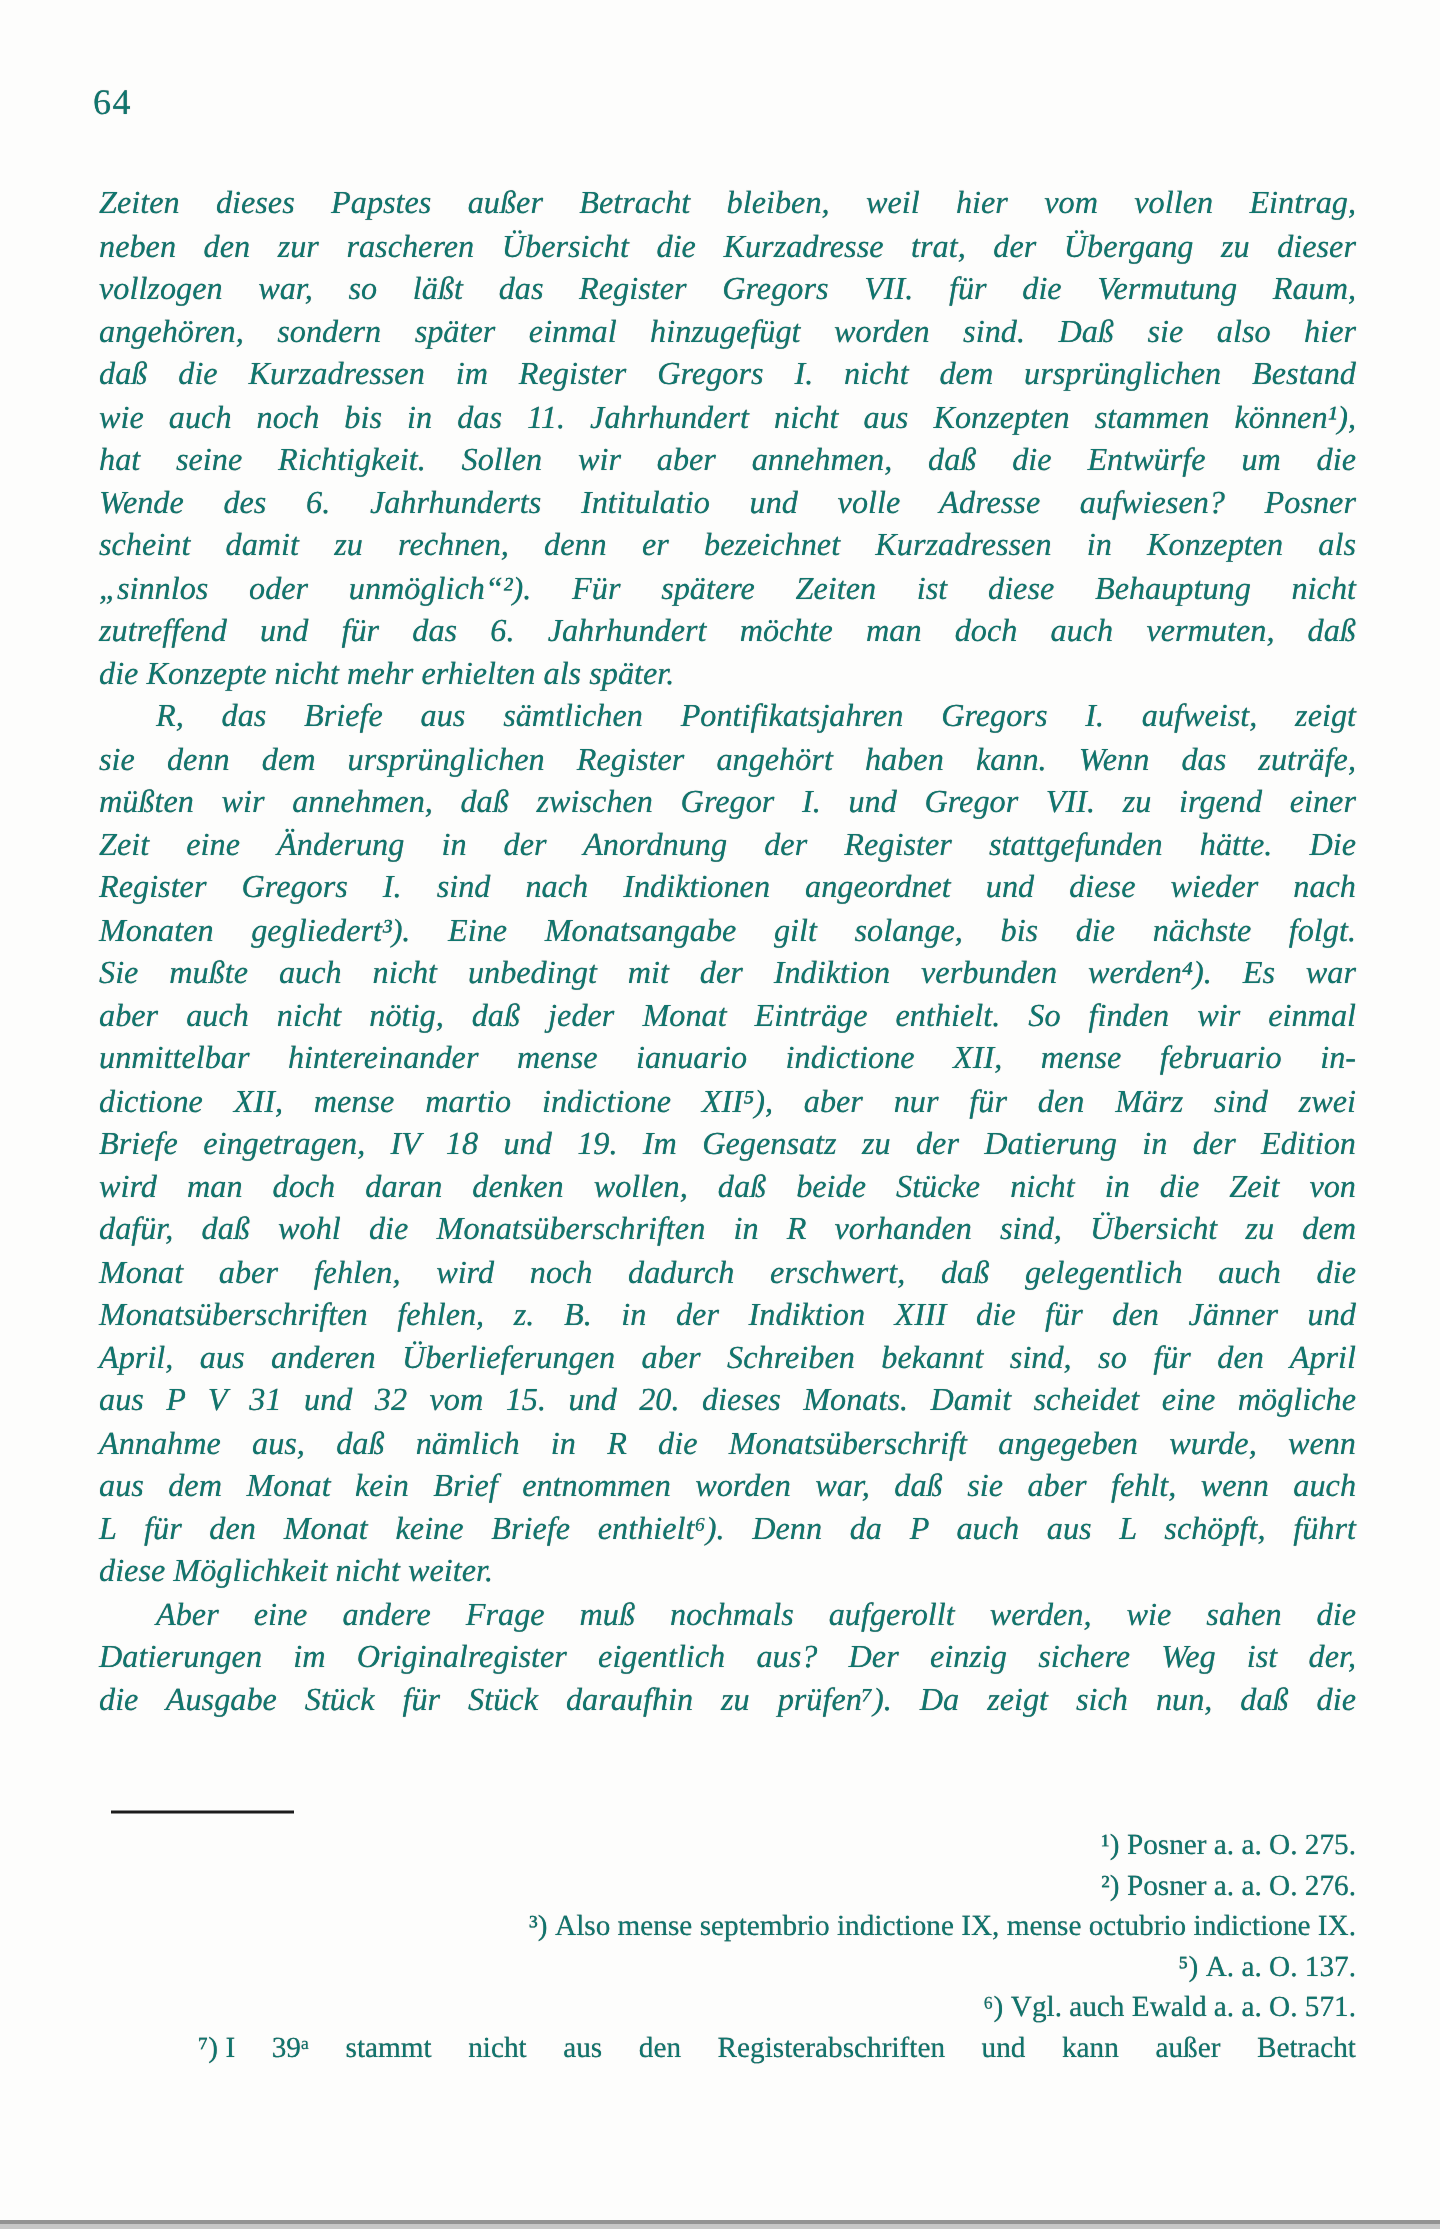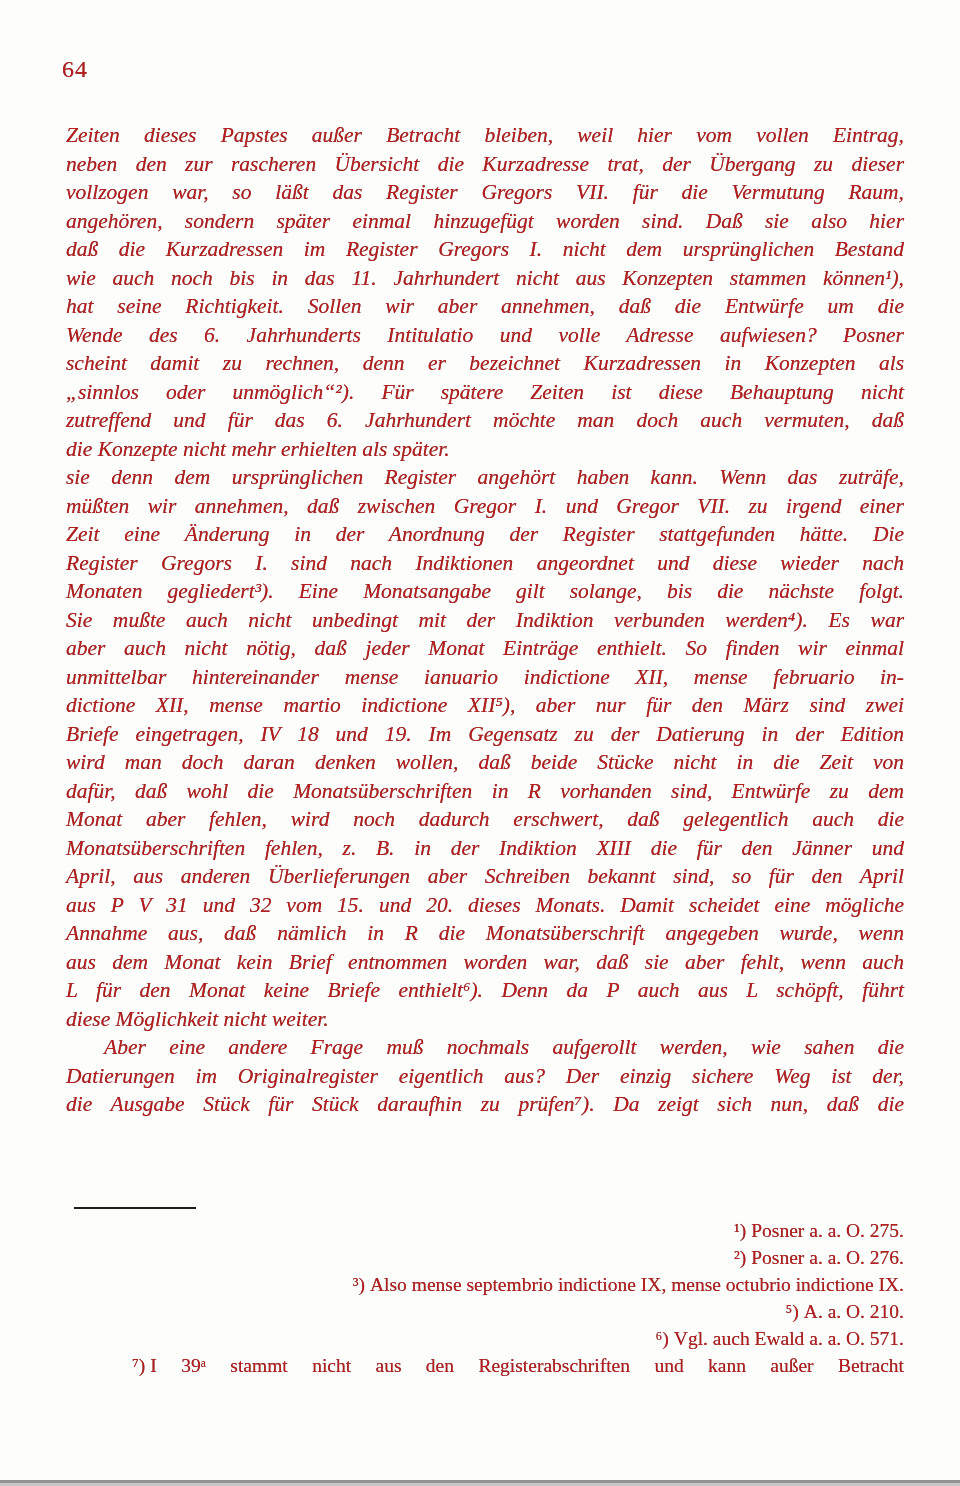--- a/index.html
+++ b/index.html
@@ -7,21 +7,21 @@
     padding: 0;
     background: #e8e8e8;
   }
   .page {
     position: relative;
     width: 960px;
     height: 1486px;
     background: #fdfdfc;
     overflow: hidden;
     font-family: "Liberation Serif", "DejaVu Serif", serif;
-    color: #b91c1c;
+    color: #0f766e;
     text-shadow: 0 0 0.5px rgba(10,10,10,0.6);
   }
   .page-number {
     position: absolute;
     left: 62px;
     top: 56px;
     font-size: 24px;
     letter-spacing: 1px;
   }
   .body-text {
@@ -94,32 +94,33 @@
         <div class="line">daß die Kurzadressen im Register Gregors I. nicht dem ursprünglichen Bestand</div>
         <div class="line">wie auch noch bis in das 11. Jahrhundert nicht aus Konzepten stammen können¹),</div>
         <div class="line">hat seine Richtigkeit. Sollen wir aber annehmen, daß die Entwürfe um die</div>
         <div class="line">Wende des 6. Jahrhunderts Intitulatio und volle Adresse aufwiesen? Posner</div>
         <div class="line">scheint damit zu rechnen, denn er bezeichnet Kurzadressen in Konzepten als</div>
         <div class="line">„sinnlos oder unmöglich“²). Für spätere Zeiten ist diese Behauptung nicht</div>
         <div class="line">zutreffend und für das 6. Jahrhundert möchte man doch auch vermuten, daß</div>
         <div class="line last">die Konzepte nicht mehr erhielten als später.</div>
       </div>
       <div class="paragraph">
+        <div class="line indent">R, das Briefe aus sämtlichen Pontifikatsjahren Gregors I. aufweist, zeigt</div>
         <div class="line">sie denn dem ursprünglichen Register angehört haben kann. Wenn das zuträfe,</div>
         <div class="line">müßten wir annehmen, daß zwischen Gregor I. und Gregor VII. zu irgend einer</div>
         <div class="line">Zeit eine Änderung in der Anordnung der Register stattgefunden hätte. Die</div>
         <div class="line">Register Gregors I. sind nach Indiktionen angeordnet und diese wieder nach</div>
         <div class="line">Monaten gegliedert³). Eine Monatsangabe gilt solange, bis die nächste folgt.</div>
         <div class="line">Sie mußte auch nicht unbedingt mit der Indiktion verbunden werden⁴). Es war</div>
         <div class="line">aber auch nicht nötig, daß jeder Monat Einträge enthielt. So finden wir einmal</div>
         <div class="line">unmittelbar hintereinander mense ianuario indictione XII, mense februario in-</div>
         <div class="line">dictione XII, mense martio indictione XII⁵), aber nur für den März sind zwei</div>
         <div class="line">Briefe eingetragen, IV 18 und 19. Im Gegensatz zu der Datierung in der Edition</div>
         <div class="line">wird man doch daran denken wollen, daß beide Stücke nicht in die Zeit von</div>
-        <div class="line">dafür, daß wohl die Monatsüberschriften in R vorhanden sind, Entwürfe zu dem</div>
+        <div class="line">dafür, daß wohl die Monatsüberschriften in R vorhanden sind, Übersicht zu dem</div>
         <div class="line">Monat aber fehlen, wird noch dadurch erschwert, daß gelegentlich auch die</div>
         <div class="line">Monatsüberschriften fehlen, z. B. in der Indiktion XIII die für den Jänner und</div>
         <div class="line">April, aus anderen Überlieferungen aber Schreiben bekannt sind, so für den April</div>
         <div class="line">aus P V 31 und 32 vom 15. und 20. dieses Monats. Damit scheidet eine mögliche</div>
         <div class="line">Annahme aus, daß nämlich in R die Monatsüberschrift angegeben wurde, wenn</div>
         <div class="line">aus dem Monat kein Brief entnommen worden war, daß sie aber fehlt, wenn auch</div>
         <div class="line">L für den Monat keine Briefe enthielt⁶). Denn da P auch aus L schöpft, führt</div>
         <div class="line last">diese Möglichkeit nicht weiter.</div>
       </div>
       <div class="paragraph">
@@ -128,19 +129,19 @@
         <div class="line">die Ausgabe Stück für Stück daraufhin zu prüfen⁷). Da zeigt sich nun, daß die</div>
       </div>
     </div>
 
   <div class="fn-sep"></div>
 
   <div class="footnotes">
       <div class="footnote"><span class="fn-marker">¹)</span><span>Posner a. a. O. 275.</span></div>
       <div class="footnote"><span class="fn-marker">²)</span><span>Posner a. a. O. 276.</span></div>
       <div class="footnote"><span class="fn-marker">³)</span><span>Also mense septembrio indictione IX, mense octubrio indictione IX.</span></div>
-      <div class="footnote"><span class="fn-marker">⁵)</span><span>A. a. O. 210.</span></div>
+      <div class="footnote"><span class="fn-marker">⁵)</span><span>A. a. O. 137.</span></div>
       <div class="footnote"><span class="fn-marker">⁶)</span><span>Vgl. auch Ewald a. a. O. 571.</span></div>
       <div class="footnote spread"><span class="fn-marker">⁷)</span><span>I 39ᵃ stammt nicht aus den Registerabschriften und kann außer Betracht</span></div>
     </div>
 
   <div class="scan-edge"></div>
 </div>
 
 </body></html>

